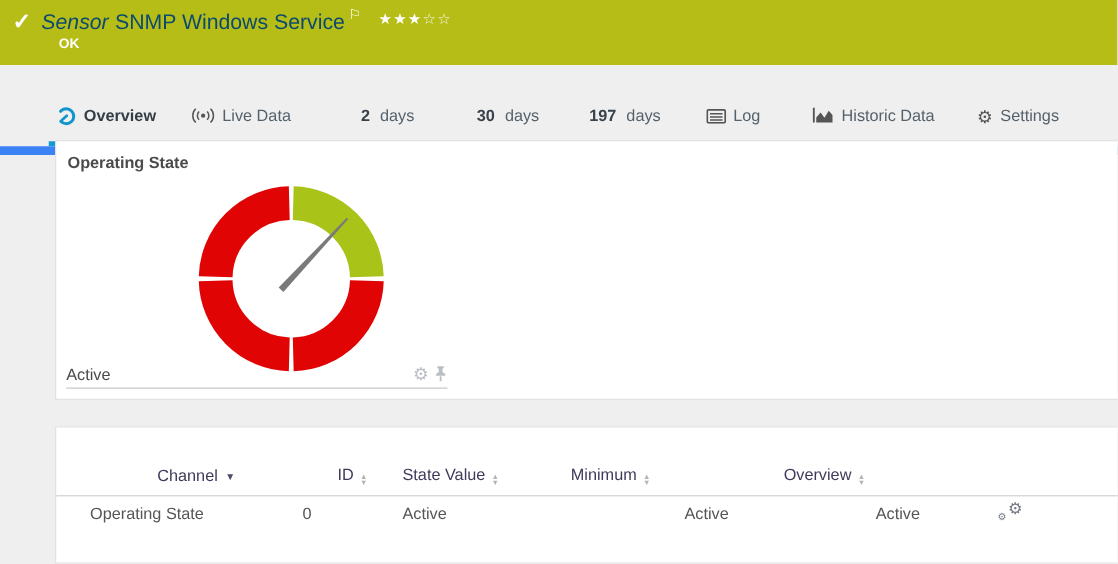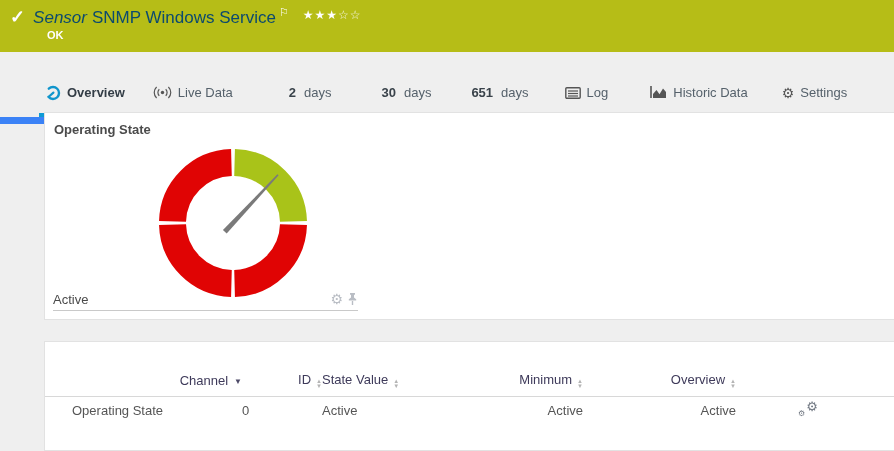--- a/index.html
+++ b/index.html
@@ -46,21 +46,21 @@
 
   .gauge-footer { position:absolute; left:8px; top:175px; width:305px; height:23px;
                   border-bottom:1px solid #c9c9c9; display:flex; align-items:center; justify-content:space-between; }
   .gauge-footer .value { font-size:13px; color:#4a4a4a; }
   .footer-icons { display:flex; align-items:center; gap:4px; }
   .footer-gear { font-size:14px; color:#b9bdc4; line-height:1; cursor:pointer; }
   .pin { cursor:pointer; }
 
   
   table.channels { width:100%; border-collapse:collapse; margin-top:24px; table-layout:fixed; font-size:13px; }
-  .channels th { height:30px; font-weight:normal; color:#3e3a5a; text-align:right; vertical-align:middle;
+  .channels th { height:30px; font-weight:normal; color:#3e3a5a; text-align:center; vertical-align:middle;
                  border-bottom:1px solid #d8d8d8; white-space:nowrap; cursor:pointer; }
   .channels td { height:28px; color:#555; vertical-align:middle; border-bottom:1px solid #ececec; white-space:nowrap; }
   .channels tr:last-child td { border-bottom:none; }
   .col-pad { padding-left:27px; }
   .ralign { text-align:right; }
   .sort-desc { display:inline-block; font-size:8px; color:#4e4a68; margin-left:6px; vertical-align:1px; }
   .sort-both { display:inline-flex; flex-direction:column; font-size:6px; line-height:5px;
                color:#b4b4b4; margin-left:5px; vertical-align:1px; }
   .gears { position:relative; display:inline-block; width:20px; height:16px; cursor:pointer; }
   .gears .g1 { position:absolute; right:0; top:-1px; font-size:13px; color:#737a84; line-height:1; }
@@ -105,21 +105,21 @@
     <span class="num">2</span>
     <span>days</span>
   </div>
 
   <div class="tab m-d30">
     <span class="num">30</span>
     <span>days</span>
   </div>
 
   <div class="tab m-d365">
-    <span class="num">651</span>
+    <span class="num">197</span>
     <span>days</span>
   </div>
 
   <div class="tab m-log">
     <svg width="16" height="12" viewBox="0 0 16 12">
       <rect x="0.8" y="0.8" width="14.4" height="10.4" rx="1" fill="none" stroke="#555" stroke-width="1.4"></rect>
       <line x1="3" y1="4" x2="13" y2="4" stroke="#555" stroke-width="1.2"></line>
       <line x1="3" y1="6.5" x2="13" y2="6.5" stroke="#555" stroke-width="1.2"></line>
       <line x1="3" y1="9" x2="13" y2="9" stroke="#555" stroke-width="1.2"></line>
     </svg>

